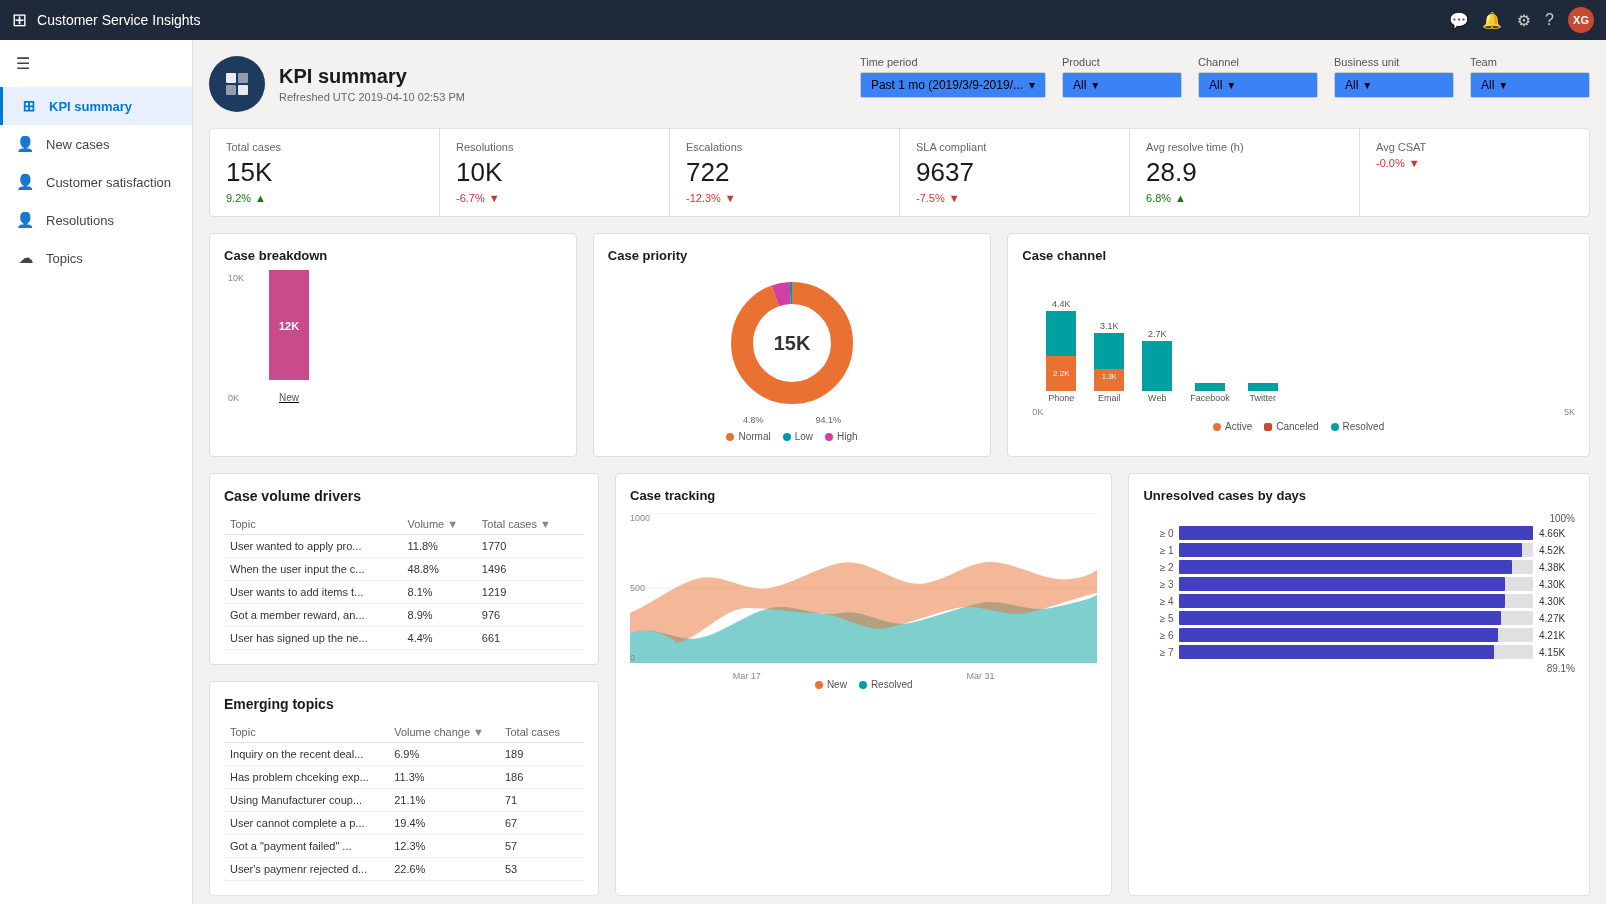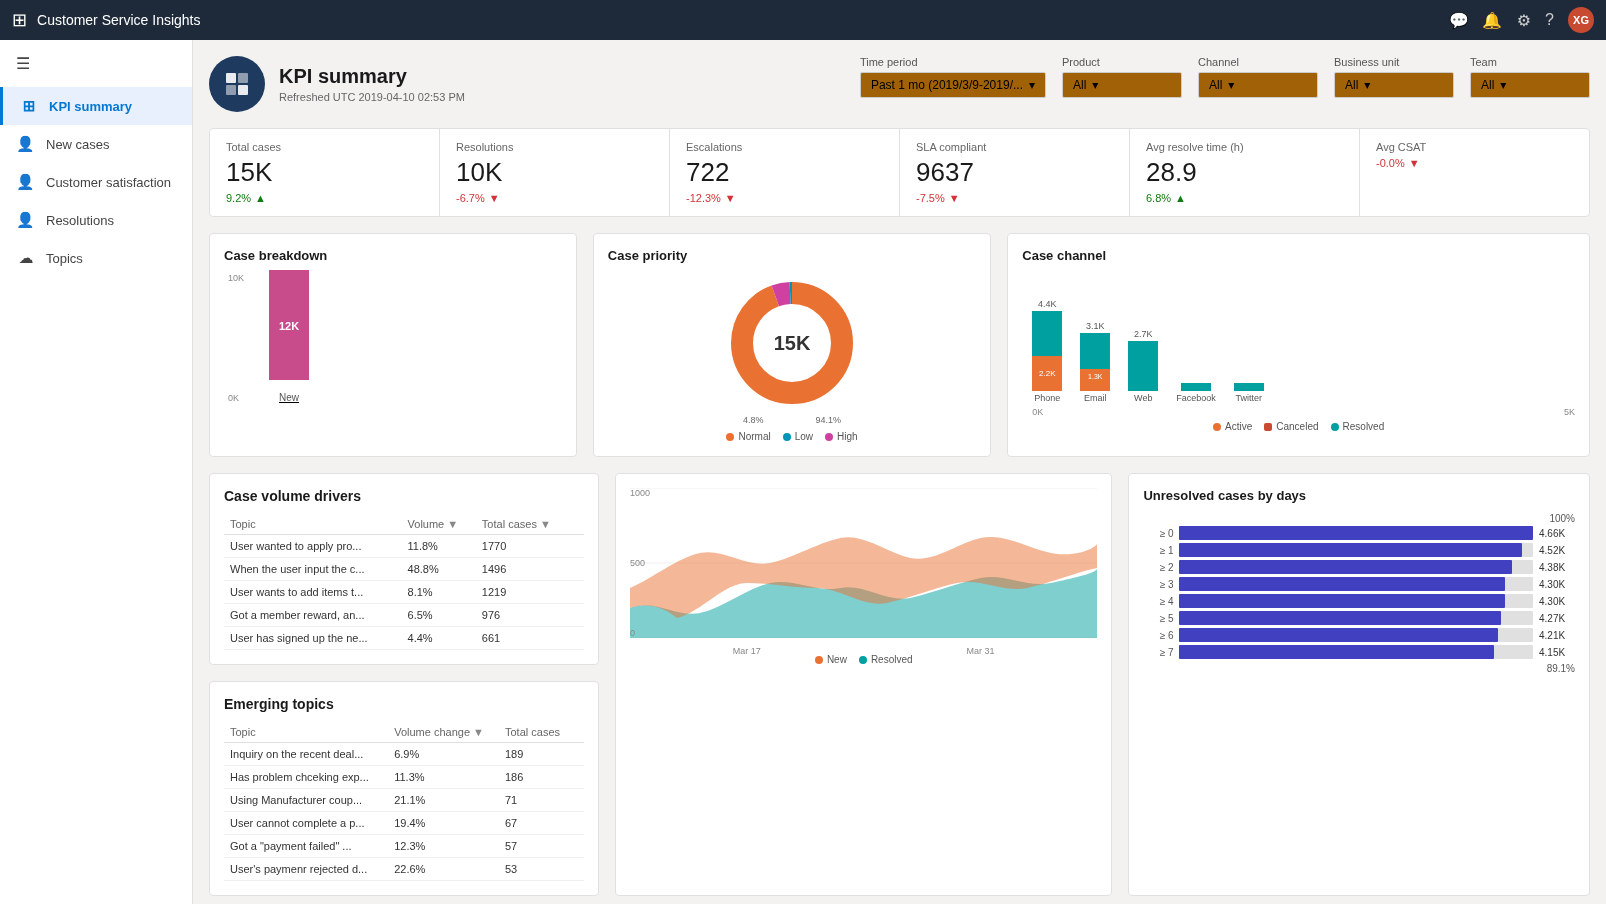--- a/index.html
+++ b/index.html
@@ -71,21 +71,21 @@
     .kpi-title { font-size: 20px; font-weight: 700; color: #1a1a1a; }
     .kpi-subtitle { font-size: 11px; color: #666; margin-top: 3px; }
 
     
     .filters { display: flex; gap: 16px; align-items: flex-start; flex-wrap: wrap; margin-left: auto; }
     .filter-group { display: flex; flex-direction: column; gap: 4px; }
     .filter-label { font-size: 11px; color: #555; }
     .filter-select {
       display: flex; align-items: center; gap: 6px;
       border: 1px solid #ccc; border-radius: 2px;
-      padding: 5px 10px; font-size: 12px; background: #a16207;
+      padding: 5px 10px; font-size: 12px; background: #3b82f6;
       cursor: pointer; min-width: 120px;
     }
 
     
     .kpi-cards { display: flex; gap: 0; background: white; border: 1px solid #e0e0e0; border-radius: 4px; margin-bottom: 16px; }
     .kpi-card {
       flex: 1; padding: 12px 16px; border-right: 1px solid #e0e0e0; min-width: 0;
     }
     .kpi-card:last-child { border-right: none; }
     .kpi-card-label { font-size: 11px; color: #666; margin-bottom: 4px; }
@@ -333,21 +333,21 @@
               <span>High</span>
             </div>
           </div>
         </div>
       </div>
 
       <div class="chart-card" style="flex:1.8;">
         <div class="chart-title">Case channel</div>
         <div style="display:flex;align-items:flex-end;gap:18px;height:130px;padding:0 10px;margin-bottom:4px;">
 
-          <div style="display:flex;flex-direction:column;align-items:center;gap:2px;">
+          <div style="display:flex;flex-direction:column;align-items:center;gap:2px;margin-left:14px;">
             <div style="display:flex;flex-direction:column;align-items:center;position:relative;">
               <span style="font-size:9px;color:#555;margin-bottom:2px;">4.4K</span>
               <div style="width:30px;height:80px;background:#00a0a0;display:flex;align-items:center;justify-content:center;position:relative;">
                 <div style="position:absolute;bottom:0;width:100%;height:35px;background:#e97132;display:flex;align-items:center;justify-content:center;">
                   <span style="font-size:8px;color:white;">2.2K</span>
                 </div>
               </div>
             </div>
             <span style="font-size:9px;color:#555;">Phone</span>
           </div>
@@ -432,21 +432,21 @@
                   <td></td>
                 </tr>
                 <tr>
                   <td>User wants to add items t...</td>
                   <td>8.1%</td>
                   <td>1219</td>
                   <td></td>
                 </tr>
                 <tr>
                   <td>Got a member reward, an...</td>
-                  <td>6.5%</td>
+                  <td>8.9%</td>
                   <td>976</td>
                   <td></td>
                 </tr>
                 <tr>
                   <td>User has signed up the ne...</td>
                   <td>4.4%</td>
                   <td>661</td>
                   <td></td>
                 </tr>
               </tbody>
@@ -502,20 +502,21 @@
                   <td></td>
                 </tr>
               </tbody>
           </table>
         </div>
       </div>
 
       <div class="bottom-right">
 
         <div class="chart-card" style="flex:1.3;">
+          <div class="chart-title">Case tracking</div>
           <div style="position:relative;height:160px;">
             <svg width="100%" height="150" viewBox="0 0 400 150" preserveAspectRatio="none">
 
               <line x1="0" y1="0" x2="400" y2="0" stroke="#e0e0e0" stroke-width="0.5"></line>
               <line x1="0" y1="75" x2="400" y2="75" stroke="#e0e0e0" stroke-width="0.5"></line>
               <line x1="0" y1="150" x2="400" y2="150" stroke="#e0e0e0" stroke-width="0.5"></line>
 
               <path d="M0,120 C20,110 40,130 60,125 C80,120 100,100 120,95 C140,90 160,105 180,100 C200,95 220,115 240,110 C260,105 280,95 300,90 C320,85 340,100 360,95 C380,90 400,85 400,80 L400,150 L0,150 Z" fill="#00a0a0" opacity="0.5"></path>
 
               <path d="M0,100 C20,90 40,70 60,65 C80,60 100,80 120,75 C140,70 160,55 180,50 C200,45 220,65 240,70 C260,75 280,55 300,50 C320,45 340,60 360,65 C380,70 400,60 400,55 L400,80 C380,85 360,95 340,100 C320,105 300,90 280,95 C260,100 240,110 220,115 C200,120 180,100 160,100 C140,100 120,95 100,95 C80,95 60,125 40,130 C20,110 0,120 0,120 Z" fill="#e97132" opacity="0.5"></path>

